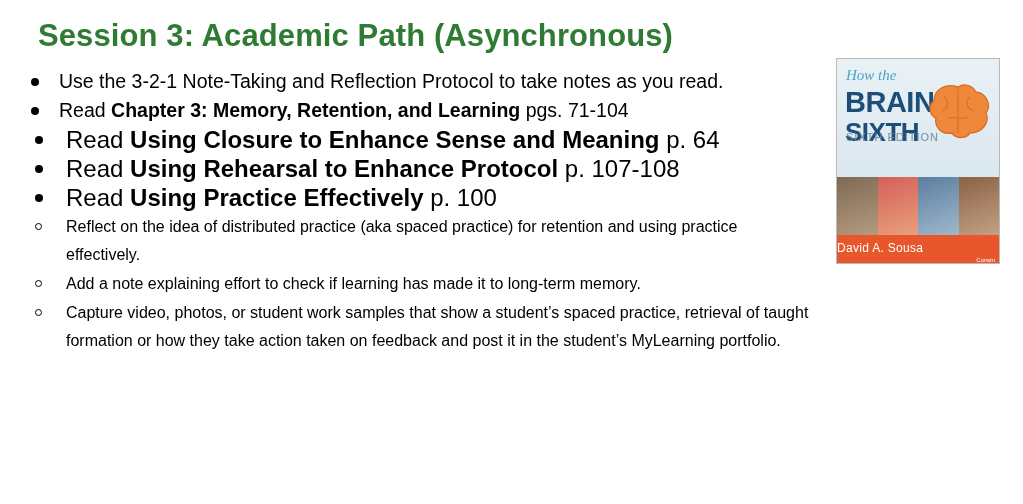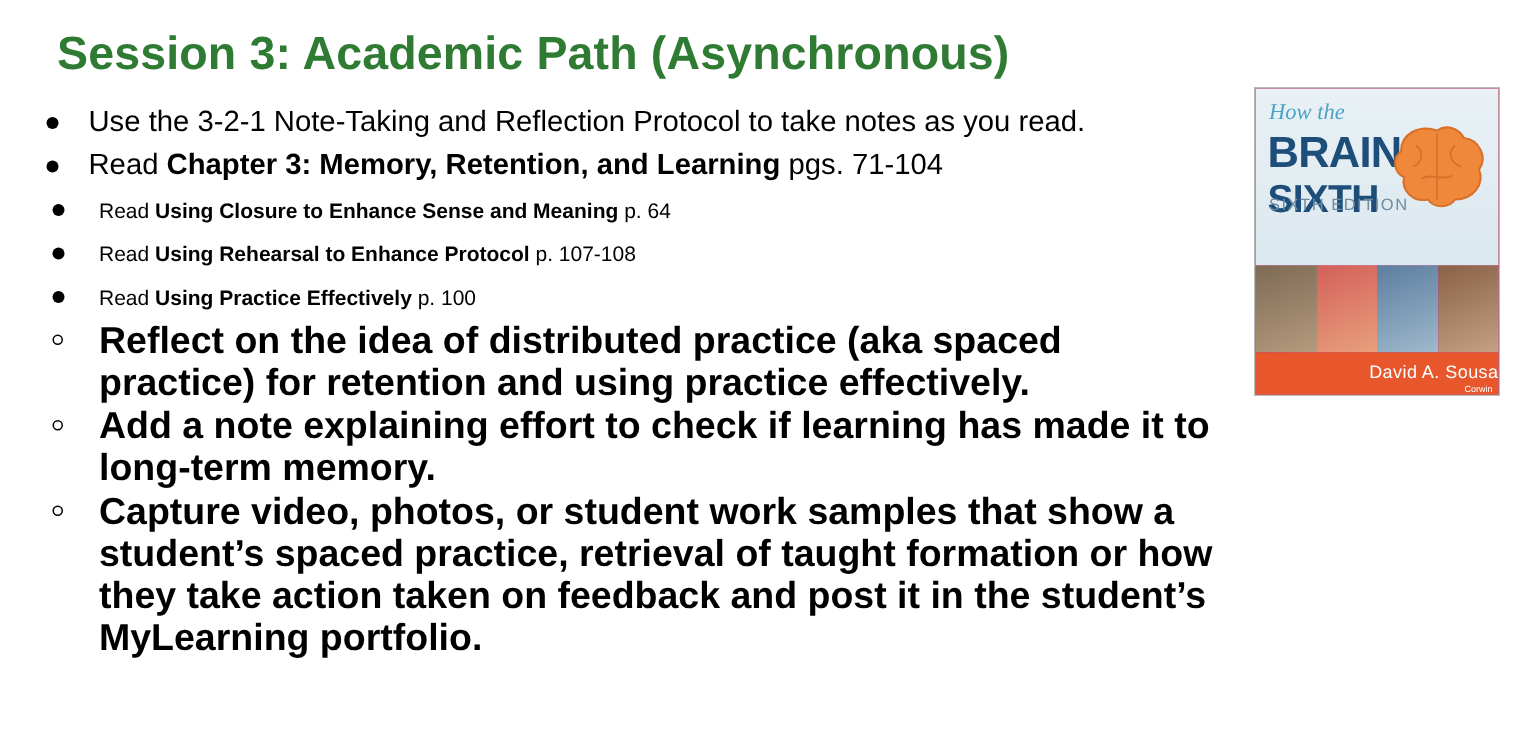--- a/index.html
+++ b/index.html
@@ -57,38 +57,37 @@
     left: 17px;
     top: 10px;
     width: 8px;
     height: 8px;
     background: #000;
     border-radius: 50%;
   }
   
   .lvl2 {
     padding-left: 52px;
-    font-size: 14px;
+    font-size: 24px;
     line-height: 28px;
   }
   .lvl2 > .bullet {
     position: absolute;
     left: 21px;
     top: 10px;
     width: 8px;
     height: 8px;
     background: #000;
     border-radius: 50%;
   }
   
   .lvl2o {
     padding-left: 52px;
-    font-size: 25px;
+    font-size: 16px;
     line-height: 28px;
-    font-weight: bold;
   }
   .lvl2o > .bullet {
     position: absolute;
     left: 21px;
     top: 10px;
     width: 7px;
     height: 7px;
     border: 1.6px solid #000;
     border-radius: 50%;
     box-sizing: border-box;
@@ -102,21 +101,21 @@
   
   .book {
     position: absolute;
     left: 836px;
     top: 58px;
     width: 164px;
     height: 206px;
     border: 1px solid #b9b9b9;
     box-sizing: border-box;
     overflow: hidden;
-    background: #be185d;
+    background: #fde047;
   }
   .book-top {
     position: relative;
     height: 118px;
     background: linear-gradient(180deg, #e9f1f5 0%, #dbe8ef 100%);
   }
   .book-howthe {
     position: absolute;
     left: 9px;
     top: 8px;
@@ -173,21 +172,21 @@
   .book-bottom {
     position: relative;
     height: 29px;
     background: #e8572b;
   }
   .book-author {
     position: absolute;
     left: 0;
     right: 0;
     top: 6px;
-    text-align: right;
+    text-align: left;
     font-size: 12px;
     color: #ffffff;
     letter-spacing: 0.3px;
   }
   .book-pub {
     position: absolute;
     right: 4px;
     bottom: 1px;
     font-size: 6px;
     color: #ffffff;

